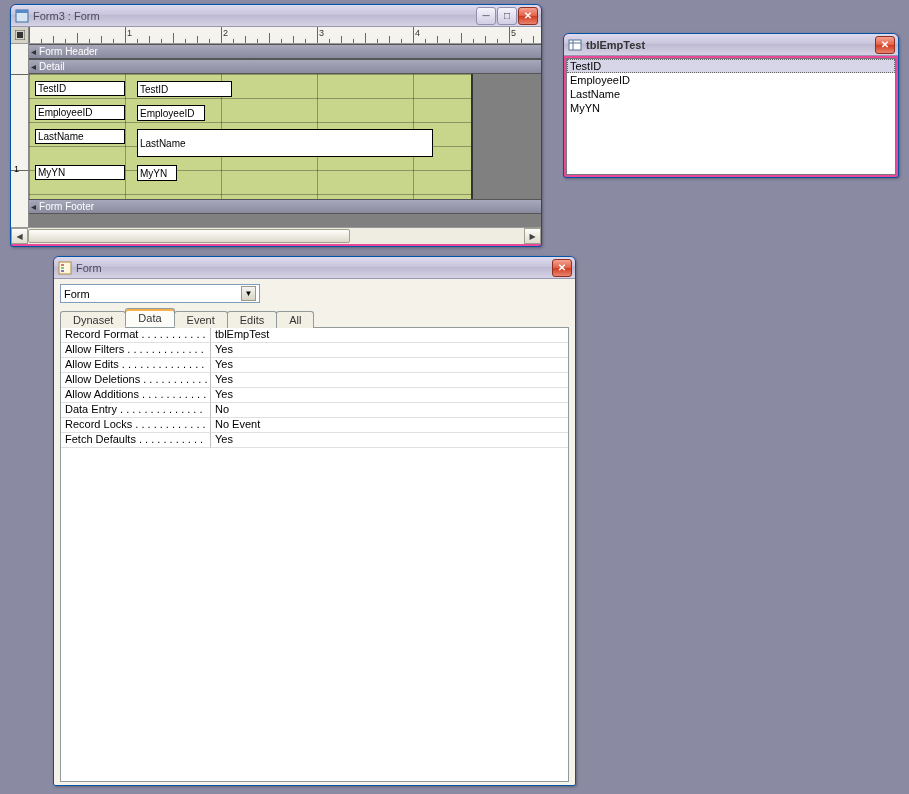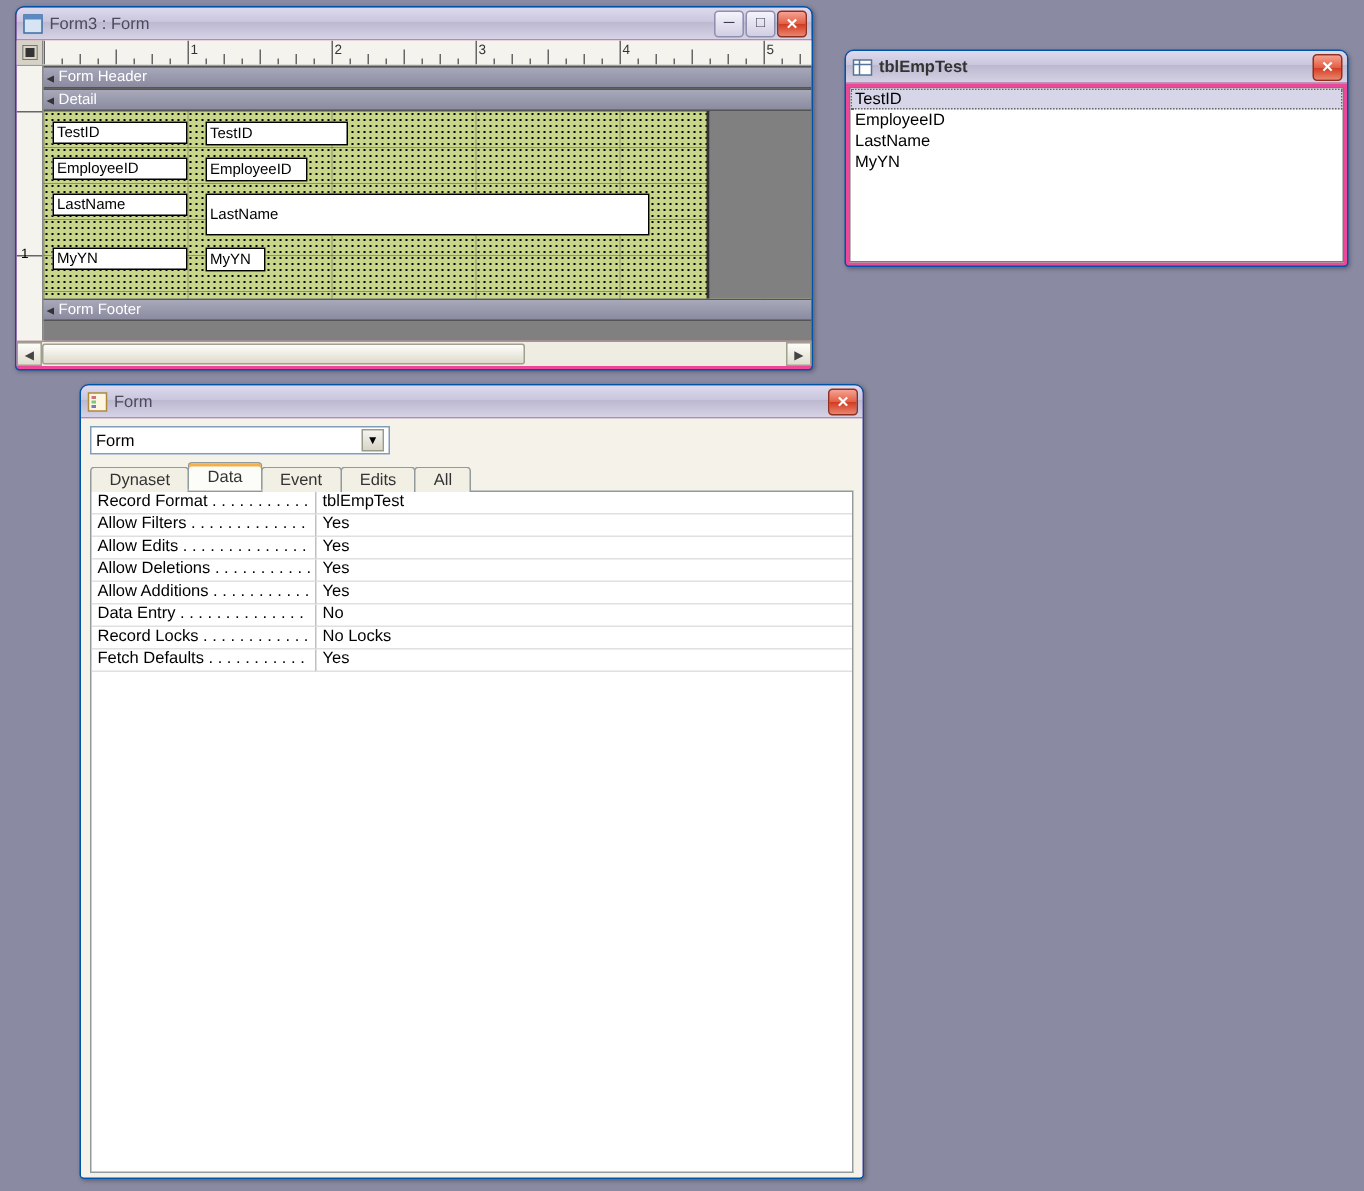--- a/index.html
+++ b/index.html
@@ -359,21 +359,21 @@
         <div class="prop-row">
           <div class="prop-label">Allow Additions . . . . . . . . . . .</div>
           <div class="prop-val">Yes</div>
         </div>
         <div class="prop-row">
           <div class="prop-label">Data Entry . . . . . . . . . . . . . .</div>
           <div class="prop-val">No</div>
         </div>
         <div class="prop-row">
           <div class="prop-label">Record Locks . . . . . . . . . . . .</div>
-          <div class="prop-val">No Locks</div>
+          <div class="prop-val">No Event</div>
         </div>
         <div class="prop-row">
           <div class="prop-label">Fetch Defaults . . . . . . . . . . .</div>
           <div class="prop-val">Yes</div>
         </div>
       </div>
   </div>
 </div>
 
 </body></html>

